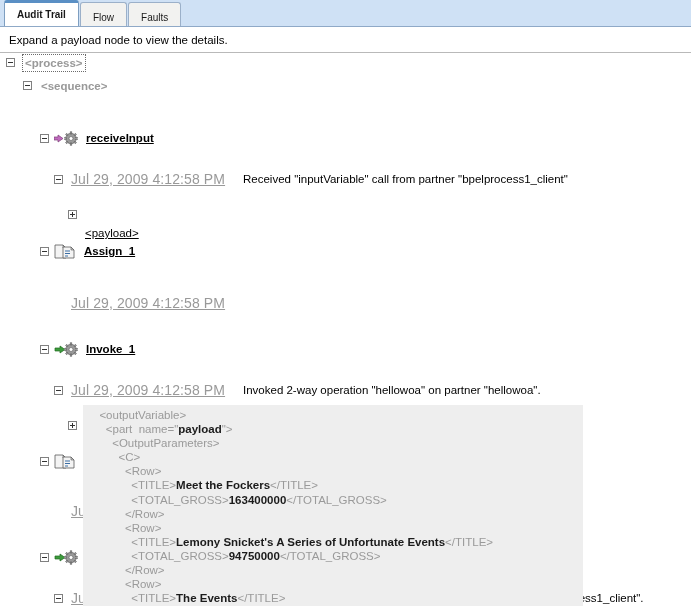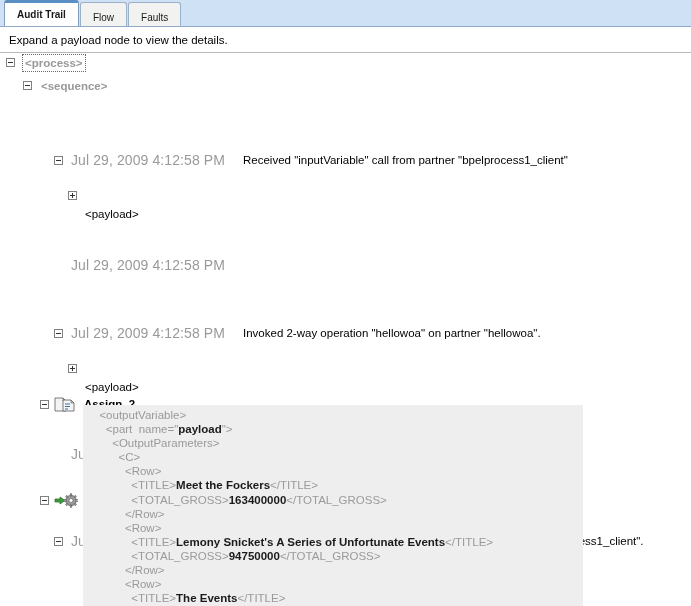--- a/index.html
+++ b/index.html
@@ -100,21 +100,21 @@
     background: #333;
   }
   .exp.plus::after {
     content: "";
     position: absolute;
     left: 3px; top: 1px;
     width: 1px; height: 5px;
     background: #333;
   }
 
-  .lbl { position: absolute; top: 0; }
+  .lbl { position: absolute; top: 0; text-decoration: underline; }
   .node-gray {
     color: #999999;
     font-weight: bold;
     font-size: 11.5px;
   }
   .focusbox {
     border: 1px dotted #6a6a6a;
     padding: 0 2px;
     line-height: 16px;
     display: inline-block;
@@ -184,37 +184,92 @@
     </span>
   </div>
 
   <div class="row" style="top:4px;">
     <span class="exp" style="left:23px;"></span>
     <span class="lbl" style="left:38px;">
       <span class="node-gray focusbox" style="border-color:transparent;">&lt;sequence&gt;</span>
     </span>
   </div>
 
+  <div class="row" style="top:38px;">
+    <span class="exp" style="left:40px;"></span>
+    <span class="ico" style="left:54px;">
+      <svg width="30" height="15" viewBox="0 0 30 15">
+        <path d="M9 7.5 L4 4 L4 6 L0 6 L0 9 L4 9 L4 11 Z" fill="#c06bbd" stroke="#7c3f7a" stroke-width="0.7"></path>
+        <g fill="#9a9a9a" stroke="#5f5f5f" stroke-width="0.6">
+          <circle cx="17" cy="7.5" r="5.3"></circle>
+          <rect x="16.2" y="0.8" width="1.6" height="2.2"></rect>
+          <rect x="16.2" y="12" width="1.6" height="2.2"></rect>
+          <rect x="10.3" y="6.7" width="2.2" height="1.6"></rect>
+          <rect x="21.5" y="6.7" width="2.2" height="1.6"></rect>
+          <rect x="12.1" y="2.6" width="1.6" height="2.2" transform="rotate(-45 12.9 3.7)"></rect>
+          <rect x="20.3" y="10.3" width="1.6" height="2.2" transform="rotate(-45 21.1 11.4)"></rect>
+          <rect x="20.3" y="2.6" width="1.6" height="2.2" transform="rotate(45 21.1 3.7)"></rect>
+          <rect x="12.1" y="10.3" width="1.6" height="2.2" transform="rotate(45 12.9 11.4)"></rect>
+        </g>
+        <circle cx="17" cy="7.5" r="2" fill="#ffffff" stroke="#5f5f5f" stroke-width="0.6"></circle>
+      </svg>
+    </span>
+    <span class="lbl node-bold" style="left:86px;">receiveInput</span>
+  </div>
 
   <div class="row" style="top:60px;">
     <span class="exp" style="left:54px;"></span>
     <span class="lbl ts" style="left:71px;">Jul 29, 2009 4:12:58 PM</span>
     <span class="msg">Received "inputVariable" call from partner "bpelprocess1_client"</span>
   </div>
 
   <div class="row" style="top:76px;">
     <span class="exp plus" style="left:68px;"></span>
     <span class="lbl node-plain" style="left:85px;">&lt;payload&gt;</span>
   </div>
 
+  <div class="row" style="top:94px;">
+    <span class="exp" style="left:40px;"></span>
+    <span class="ico" style="left:54px;">
+      <svg width="28" height="15" viewBox="0 0 28 15">
+        <path d="M1 1 h8 l3 3 v10 h-11 z" fill="#f4f4f4" stroke="#5a5a5a" stroke-width="0.8"></path>
+        <path d="M9 1 v3 h3 z" fill="#c8c8c8" stroke="#5a5a5a" stroke-width="0.6"></path>
+        <path d="M9 3 h8 l3 3 v8 h-11 z" fill="#f4f4f4" stroke="#5a5a5a" stroke-width="0.8"></path>
+        <path d="M17 3 v3 h3 z" fill="#c8c8c8" stroke="#5a5a5a" stroke-width="0.6"></path>
+        <path d="M11 7 h5 M11 9.5 h5 M11 12 h3" stroke="#3a6ea5" stroke-width="1"></path>
+      </svg>
+    </span>
+    <span class="lbl node-bold" style="left:84px;">Assign_1</span>
+  </div>
 
   <div class="row" style="top:127px;">
     <span class="lbl ts" style="left:71px;">Jul 29, 2009 4:12:58 PM</span>
   </div>
 
+  <div class="row" style="top:154px;">
+    <span class="exp" style="left:40px;"></span>
+    <span class="ico" style="left:54px;">
+      <svg width="30" height="15" viewBox="0 0 30 15">
+        <path d="M1 6 L6 6 L6 4 L11 7.5 L6 11 L6 9 L1 9 Z" fill="#3d9b3d" stroke="#1f6a1f" stroke-width="0.7"></path>
+        <g fill="#9a9a9a" stroke="#5f5f5f" stroke-width="0.6">
+          <circle cx="17" cy="7.5" r="5.3"></circle>
+          <rect x="16.2" y="0.8" width="1.6" height="2.2"></rect>
+          <rect x="16.2" y="12" width="1.6" height="2.2"></rect>
+          <rect x="10.3" y="6.7" width="2.2" height="1.6"></rect>
+          <rect x="21.5" y="6.7" width="2.2" height="1.6"></rect>
+          <rect x="12.1" y="2.6" width="1.6" height="2.2" transform="rotate(-45 12.9 3.7)"></rect>
+          <rect x="20.3" y="10.3" width="1.6" height="2.2" transform="rotate(-45 21.1 11.4)"></rect>
+          <rect x="20.3" y="2.6" width="1.6" height="2.2" transform="rotate(45 21.1 3.7)"></rect>
+          <rect x="12.1" y="10.3" width="1.6" height="2.2" transform="rotate(45 12.9 11.4)"></rect>
+        </g>
+        <circle cx="17" cy="7.5" r="2" fill="#ffffff" stroke="#5f5f5f" stroke-width="0.6"></circle>
+      </svg>
+    </span>
+    <span class="lbl node-bold" style="left:86px;">Invoke_1</span>
+  </div>
 
   <div class="row" style="top:176px;">
     <span class="exp" style="left:54px;"></span>
     <span class="lbl ts" style="left:71px;">Jul 29, 2009 4:12:58 PM</span>
     <span class="msg">Invoked 2-way operation "hellowoa" on partner "hellowoa".</span>
   </div>
 
   <div class="row" style="top:192px;">
     <span class="exp plus" style="left:68px;"></span>
     <span class="lbl node-plain" style="left:85px;">&lt;payload&gt;</span>

